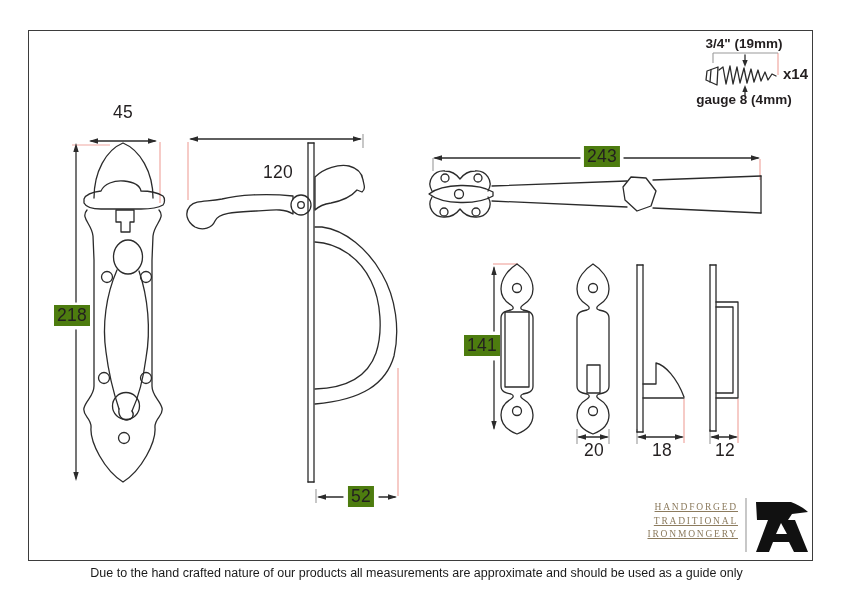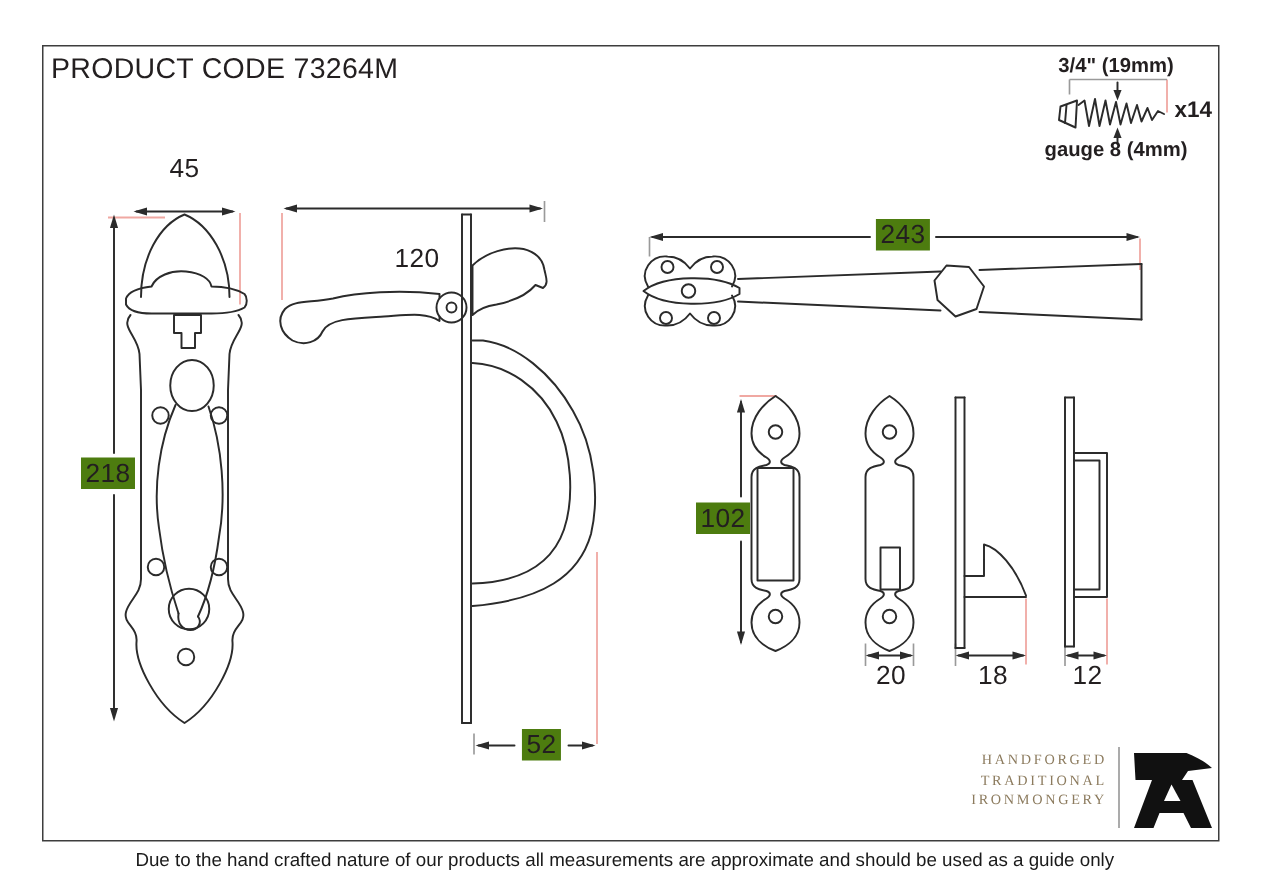--- a/index.html
+++ b/index.html
@@ -10,21 +10,21 @@
   svg.canvas{position:absolute;left:0;top:0;}
   .lbl{position:absolute;white-space:nowrap;color:#231f20;}
   .ctr{transform:translateX(-50%);}
   .dim{font-size:17.5px;font-weight:400;letter-spacing:.3px;}
   .onLine{background:#4d7c0f;padding:0 3px;}
   .title{left:34px;top:36px;font-size:19px;letter-spacing:.2px;}
   .screwTxt{font-size:13.5px;font-weight:600;}
   .x14{left:783px;top:65px;font-size:15px;font-weight:700;}
   .logoBlock{position:absolute;left:618px;top:501px;width:120px;text-align:right;
              font-family:"Liberation Serif", serif;color:#8c7b5e;font-size:9.5px;
-             letter-spacing:1.8px;line-height:13.5px;}
+             letter-spacing:1.8px;line-height:13.5px;text-decoration:underline;}
   .disclaimer{left:0;top:566px;width:833px;text-align:center;font-size:12.5px;color:#1a1a1a;}
 </style>
 </head>
 <body>
 
 <div class="page">
 
   <div class="border-box"></div>
 
   <svg class="canvas" width="842" height="596" viewBox="0 0 842 596">
@@ -183,32 +183,31 @@
       <polygon points="745,85 742.3,92 747.7,92"></polygon>
     </g>
 
     <g fill="#111111" stroke="none">
       <path d="M756,502 L791,502 C798,505 804,508 808,512 L792,514 L788,520 L757,520 Z"></path>
       <path d="M768,520 L795,520 L808,552 L794,552 L789,542 L773,542 L769,552 L756,552 Z"></path>
       <path d="M776,534 L787,534 L781,523 Z" fill="#ffffff"></path>
     </g>
   </svg>
 
-  <span class="lbl title">PRODUCT CODE 73264M</span>
 
   <span class="lbl screwTxt ctr" style="left:744px;top:36px;">3/4" (19mm)</span>
   <span class="lbl x14">x14</span>
   <span class="lbl screwTxt ctr" style="left:744px;top:92px;">gauge 8 (4mm)</span>
 
   <span class="lbl dim ctr" style="left:123px;top:102px;">45</span>
   <span class="lbl dim onLine" style="left:54px;top:305px;">218</span>
   <span class="lbl dim ctr" style="left:278px;top:121px;margin-top:41px;">120</span>
   <span class="lbl dim ctr onLine" style="left:361px;top:486px;">52</span>
   <span class="lbl dim ctr onLine" style="left:602px;top:146px;">243</span>
-  <span class="lbl dim onLine" style="left:464px;top:335px;">102</span>
+  <span class="lbl dim onLine" style="left:464px;top:335px;">141</span>
   <span class="lbl dim ctr" style="left:594px;top:440px;">20</span>
   <span class="lbl dim ctr" style="left:662px;top:440px;">18</span>
   <span class="lbl dim ctr" style="left:725px;top:440px;">12</span>
 
   <div class="logoBlock">
     <div>HANDFORGED</div>
     <div>TRADITIONAL</div>
     <div>IRONMONGERY</div>
   </div>
 

